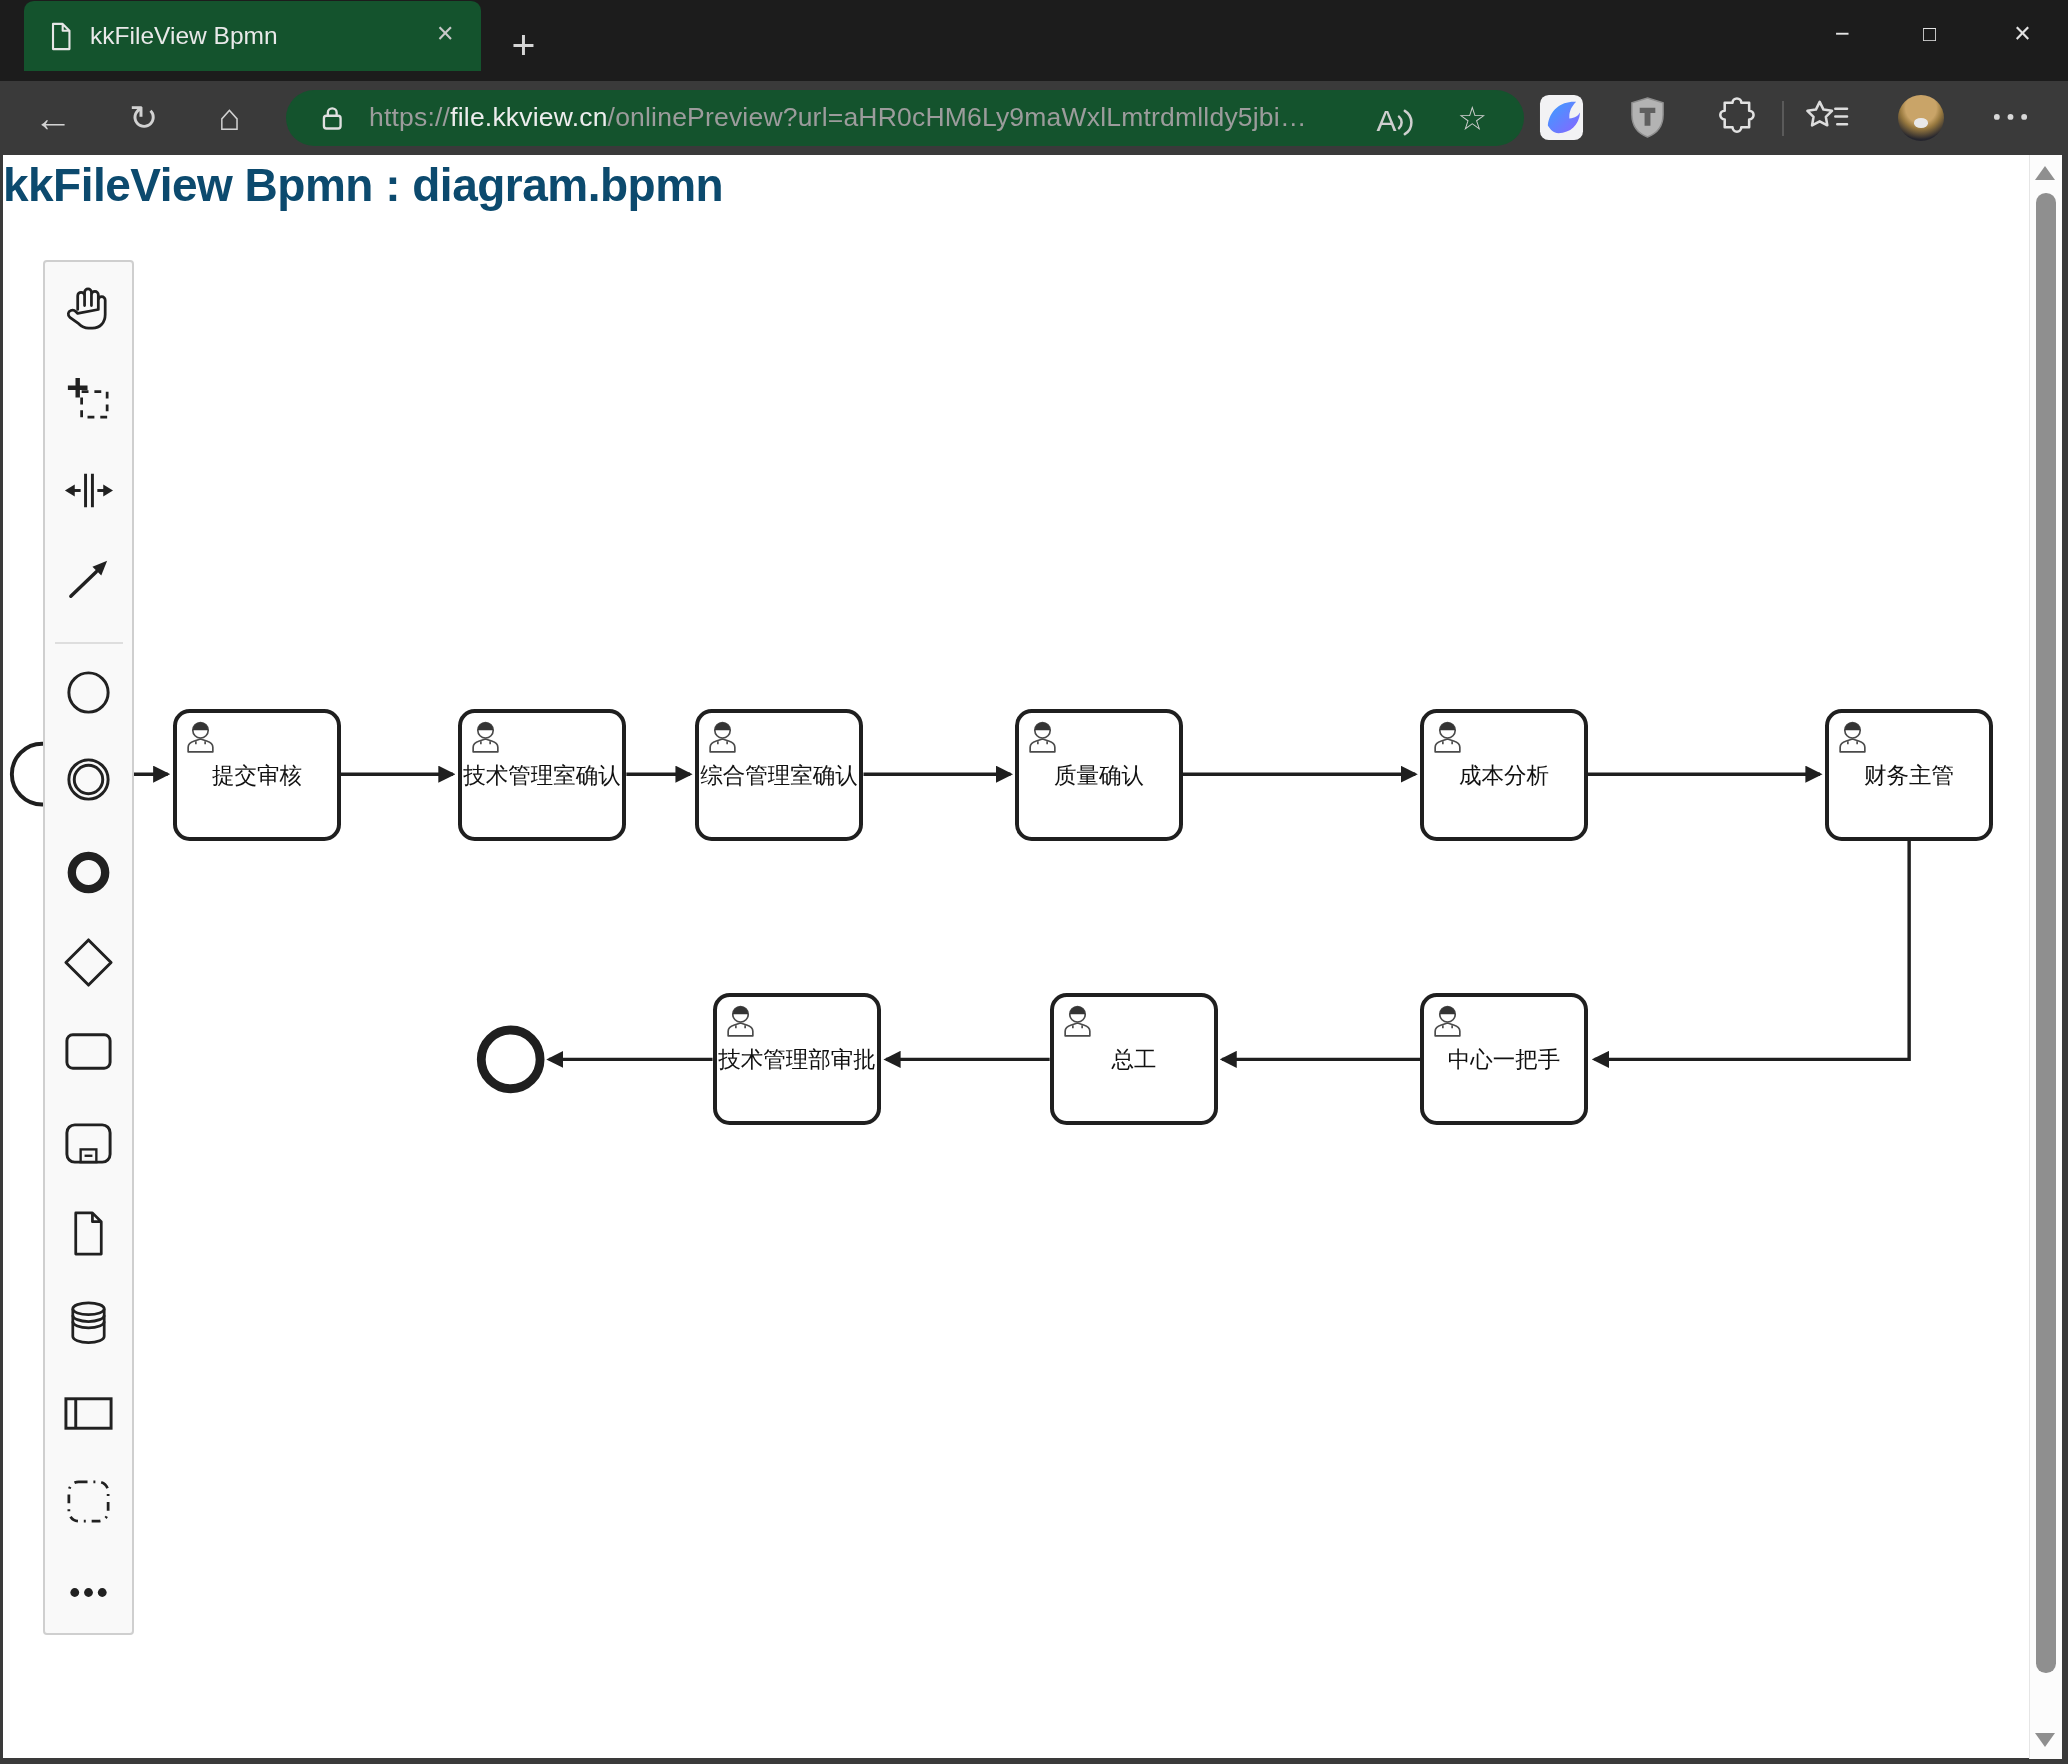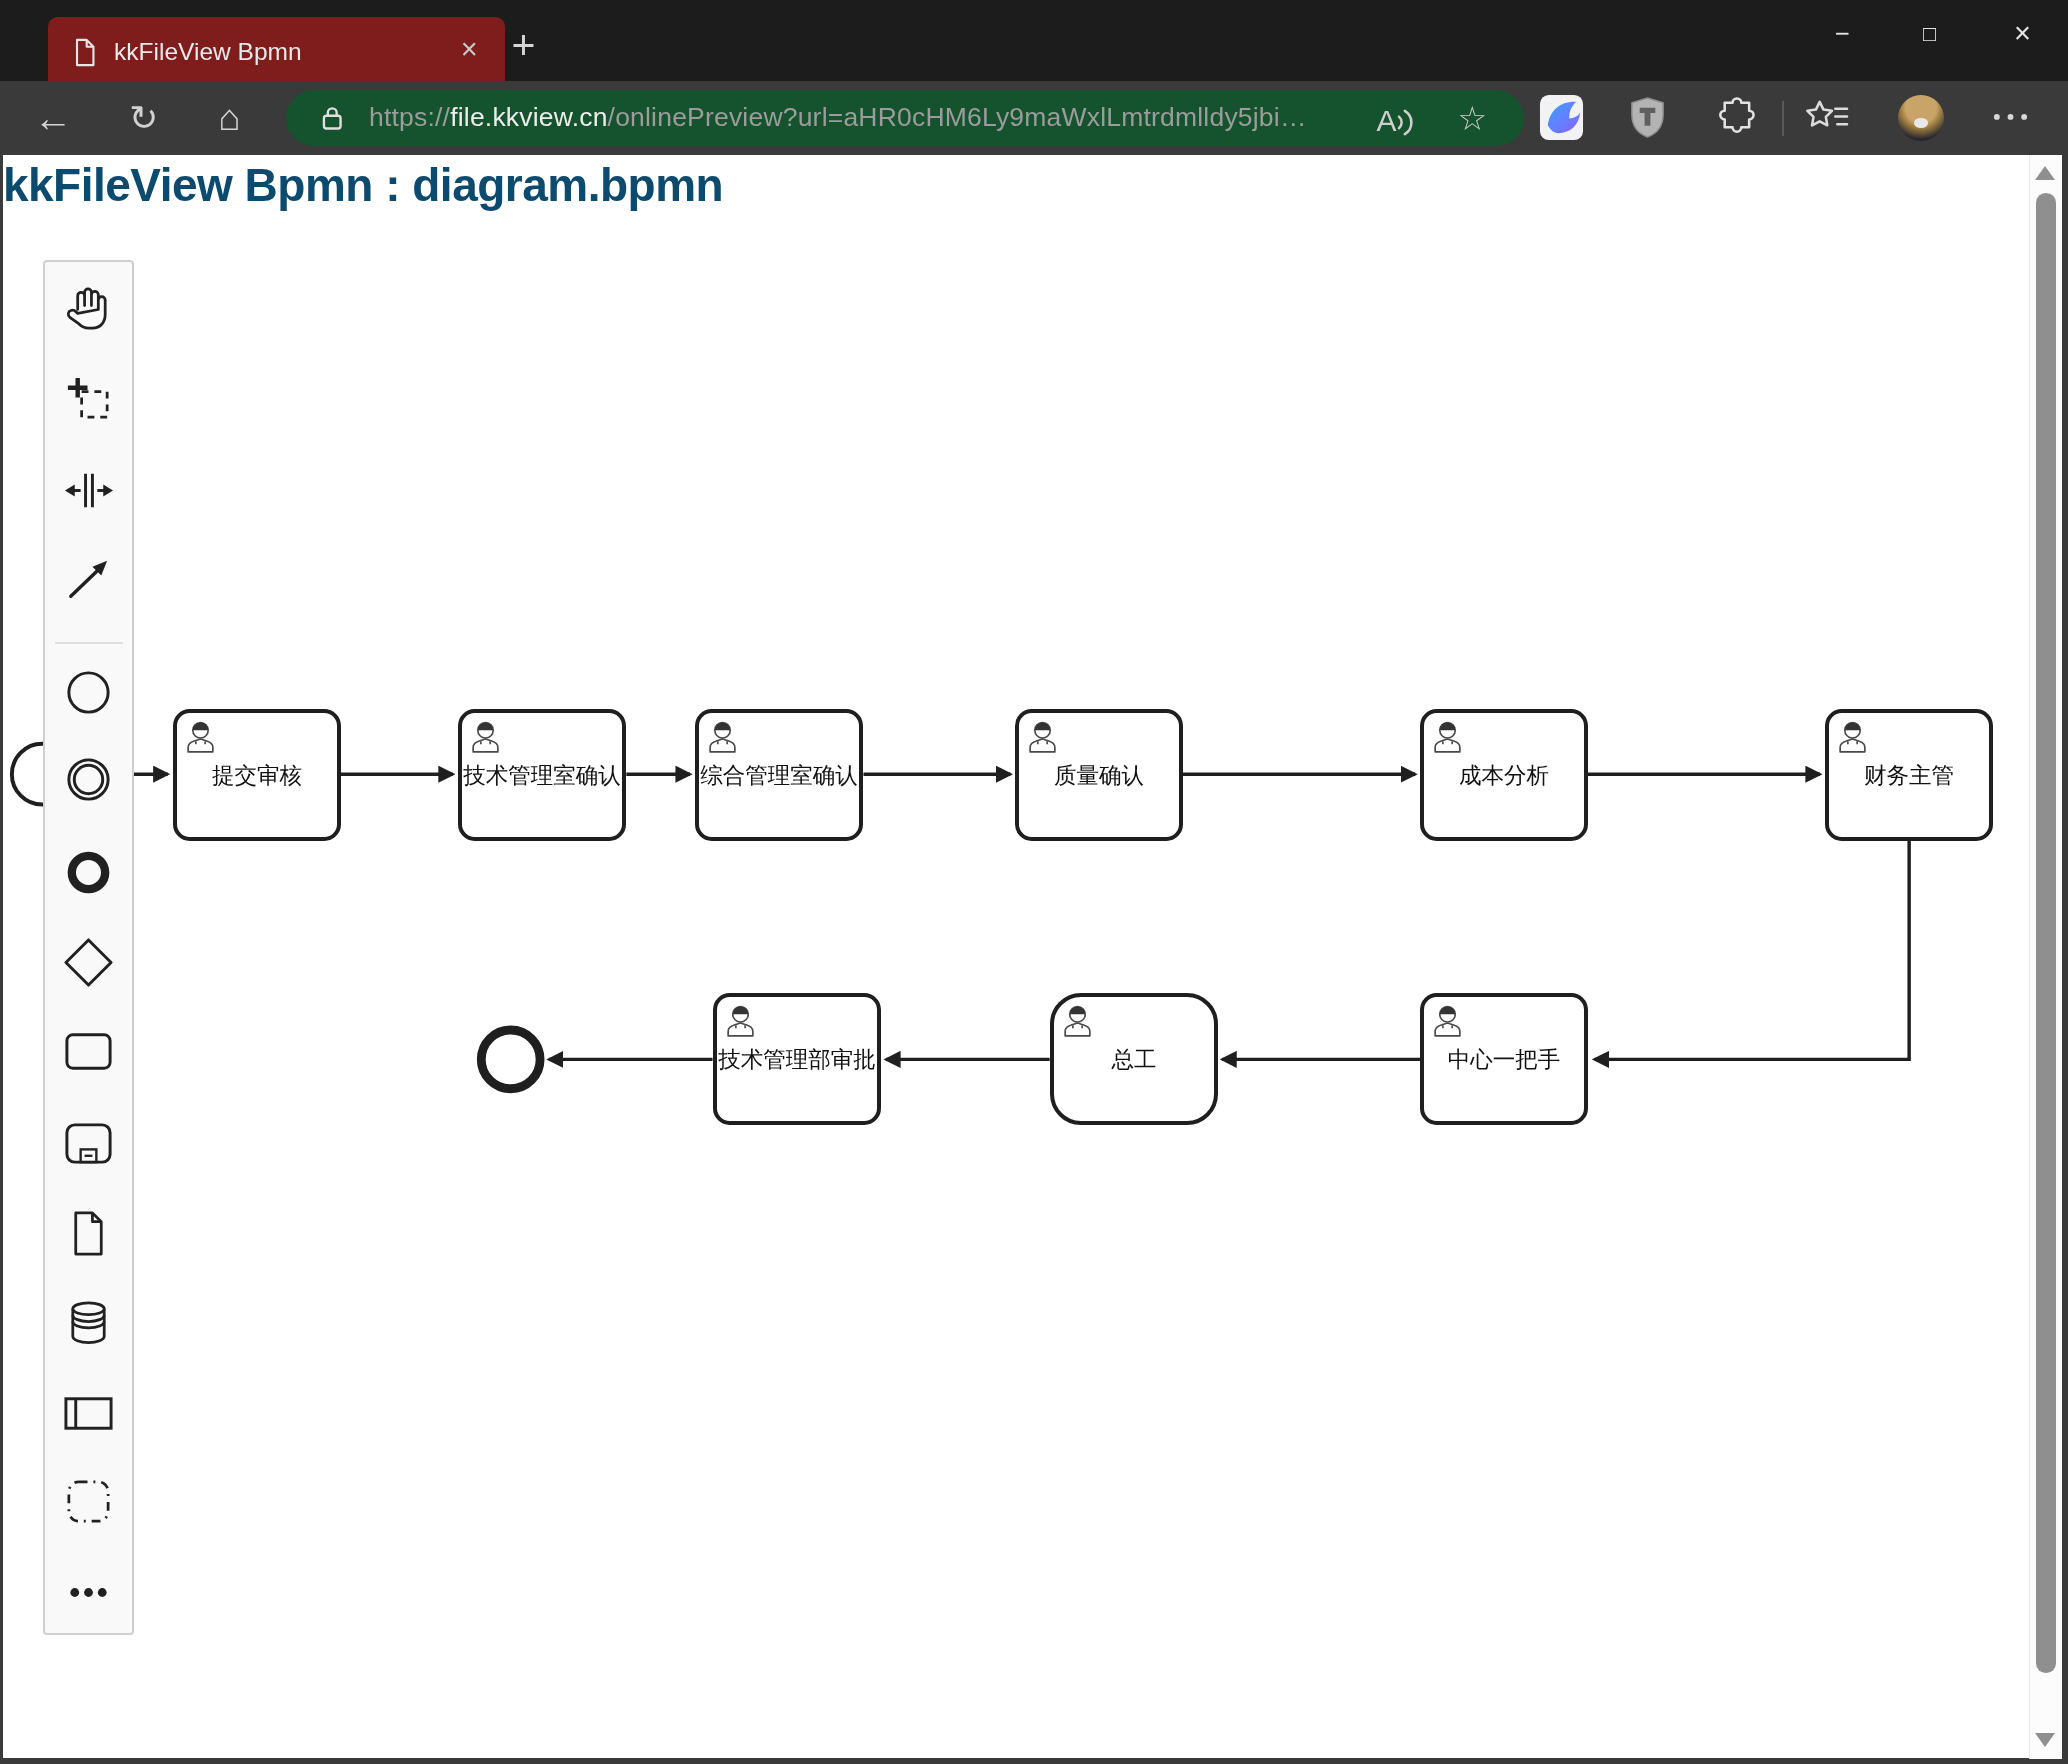--- a/index.html
+++ b/index.html
@@ -2,22 +2,22 @@
 <html><head>
 <meta charset="utf-8">
 <style>
   * { margin:0; padding:0; box-sizing:border-box; }
   html,body { background:#555; }
   .screen { position:relative; width:2068px; height:1764px; overflow:hidden; background:#ffffff;
             font-family:"Liberation Sans","DejaVu Sans",sans-serif; }
 
   
   .titlebar { position:absolute; left:0; top:0; width:2068px; height:81px; background:#1c1c1c; z-index:10; }
-  .tab { position:absolute; left:23.5px; top:17px; width:457px; height:70px; background:#7f1d1d;
-         border-radius:9.8px 9.8px 0 0; display:flex; align-items:center;margin-left:24px; }
+  .tab { position:absolute; left:23.5px; top:1px; width:457px; height:70px; background:#14532d;
+         border-radius:9.8px 9.8px 0 0; display:flex; align-items:center; }
   .tab-doc { margin-left:25.5px; }
   .tab-title { margin-left:17.6px; font-size:24.5px; color:#e9e9e9; }
   .tab-close { position:absolute; right:15.7px; top:13.7px; width:39px; height:39px; text-align:center;
                line-height:37px; font-size:29px; color:#c9c9c9; }
   .new-tab { position:absolute; left:498px; top:21.6px; width:51px; height:51px; text-align:center;
              line-height:47px; font-size:41px; font-weight:300; color:#d5d5d5; }
   .win-btn { position:absolute; top:7.8px; width:69px; height:51px; text-align:center; line-height:51px;
              color:#e3e3e3; font-size:25.5px; }
   .win-min { left:1808px; } .win-max { left:1895px; font-size:21.6px; } .win-close { left:1988px; font-size:29px; }
 
@@ -252,21 +252,21 @@
     <svg class="user-ico" width="35" height="35" viewBox="0 0 34 34">
         <g stroke="#4a4a4a" stroke-width="1.6" fill="#ffffff" stroke-linejoin="round">
           <circle cx="17" cy="11" r="7.5"></circle>
           <path d="M9.5,11 a7.5,7.5 0 0 1 15,0 z" fill="#343434" stroke="none"></path>
           <path d="M5,32 v-4.5 c0-3.5 2.6-5.2 6-6.2 l6-1.8 6,1.8 c3.4,1 6,2.7 6,6.2 V32 z"></path>
           <path d="M12.5,24.5 v-3 M21.5,24.5 v-3" fill="none"></path>
         </g>
       </svg>
     <span>中心一把手</span>
   </div>
-  <div class="task" style="left:1050px; top:993px;border-radius:31px;">
+  <div class="task" style="left:1050px; top:993px;">
     <svg class="user-ico" width="35" height="35" viewBox="0 0 34 34">
         <g stroke="#4a4a4a" stroke-width="1.6" fill="#ffffff" stroke-linejoin="round">
           <circle cx="17" cy="11" r="7.5"></circle>
           <path d="M9.5,11 a7.5,7.5 0 0 1 15,0 z" fill="#343434" stroke="none"></path>
           <path d="M5,32 v-4.5 c0-3.5 2.6-5.2 6-6.2 l6-1.8 6,1.8 c3.4,1 6,2.7 6,6.2 V32 z"></path>
           <path d="M12.5,24.5 v-3 M21.5,24.5 v-3" fill="none"></path>
         </g>
       </svg>
     <span>总工</span>
   </div>

